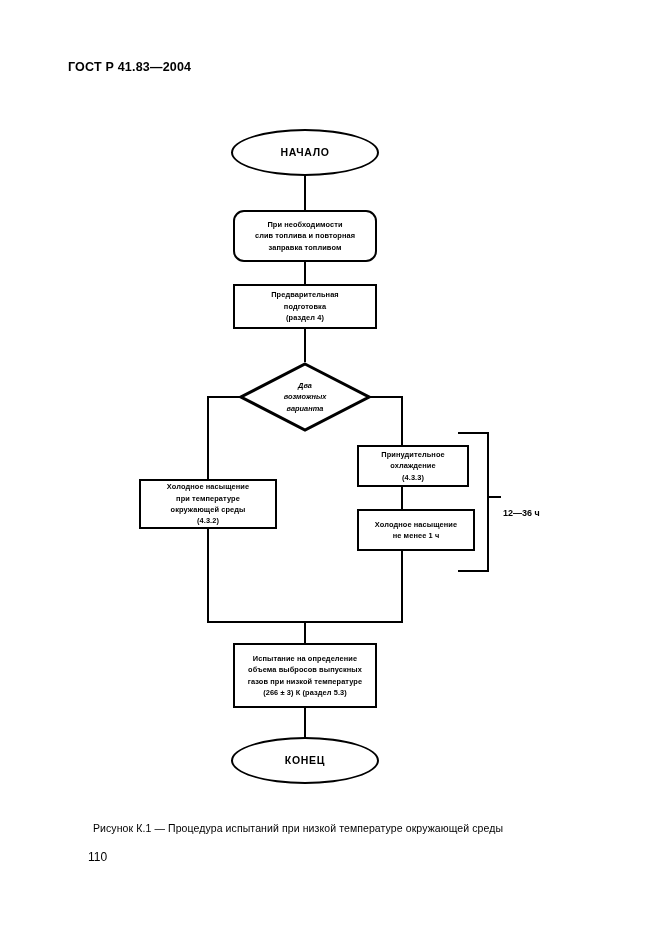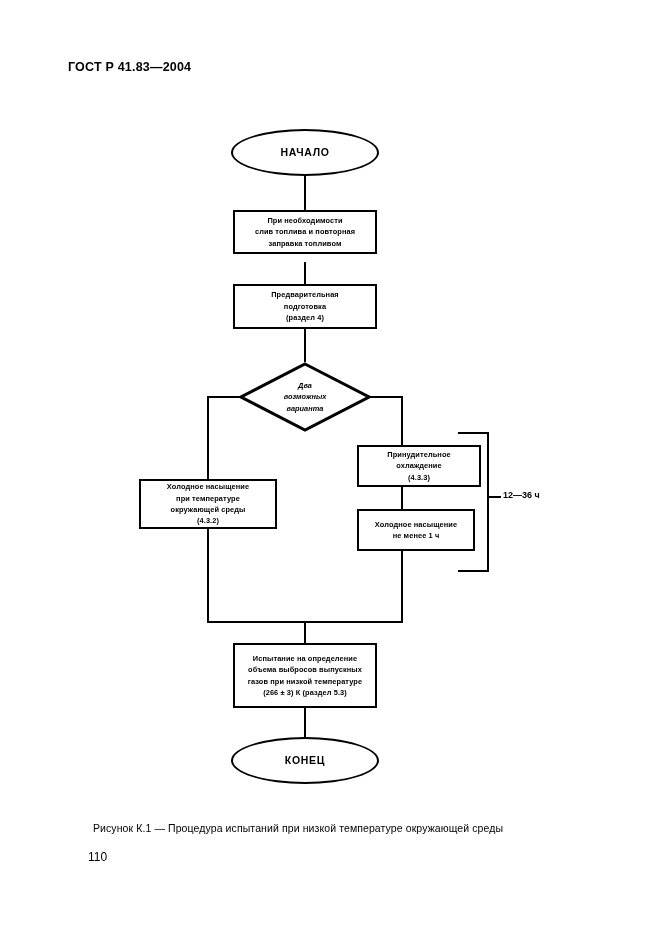--- a/index.html
+++ b/index.html
@@ -116,20 +116,21 @@
     position: absolute;
     background: #000000;
     z-index: 1;
   }
   .bracket-label {
     position: absolute;
     font-size: 9px;
     font-weight: bold;
     white-space: nowrap;
     z-index: 4;
+    margin-top: 18px;
   }
 </style>
 </head>
 <body>
 
 <div class="page">
 
   <div class="doc-header">ГОСТ Р 41.83—2004</div>
 
   <div class="flow">
@@ -163,40 +164,40 @@
     <div class="line" style="left:487px; top:432px; width:2px; height:140px;"></div>
     <div class="line" style="left:458px; top:432px; width:31px; height:2px;"></div>
     <div class="line" style="left:458px; top:570px; width:31px; height:2px;"></div>
     <div class="line" style="left:489px; top:496px; width:12px; height:2px;"></div>
     <div class="bracket-label" style="left:503px; top:490px;">12—36 ч</div>
 
     <div class="node terminal" style="left:231px; top:129px; width:148px; height:47px;">
       <span class="node-text">НАЧАЛО</span>
     </div>
 
-    <div class="node node-rect" style="left:233px; top:210px; width:144px; height:44px;">
+    <div class="node node-rect" style="left:233px; top:210px; width:144px; height:52px;border-radius:11px;">
       <span class="node-text">При необходимости<br>слив топлива и повторная<br>заправка топливом</span>
     </div>
 
     <div class="node node-rect" style="left:233px; top:284px; width:144px; height:45px;">
       <span class="node-text">Предварительная<br>подготовка<br>(раздел 4)</span>
     </div>
 
     <div class="diamond-wrap" style="left:239px; top:362px; width:132px; height:70px;font-style:italic;">
       <svg width="132" height="70" viewBox="0 0 132 70">
         <polygon points="66,2 130,35 66,68 2,35" fill="#ffffff" stroke="#000000" stroke-width="3"></polygon>
       </svg>
       <span class="diamond-label">Два<br>возможных<br>варианта</span>
     </div>
 
     <div class="node node-rect" style="left:139px; top:479px; width:138px; height:50px;">
       <span class="node-text">Холодное насыщение<br>при температуре<br>окружающей среды<br>(4.3.2)</span>
     </div>
 
-    <div class="node node-rect" style="left:357px; top:445px; width:124px; height:42px;">
+    <div class="node node-rect" style="left:357px; top:445px; width:112px; height:42px;">
       <span class="node-text">Принудительное<br>охлаждение<br>(4.3.3)</span>
     </div>
 
     <div class="node node-rect" style="left:357px; top:509px; width:118px; height:42px;">
       <span class="node-text">Холодное насыщение<br>не менее 1 ч</span>
     </div>
 
     <div class="node node-rect" style="left:233px; top:643px; width:144px; height:65px;">
       <span class="node-text">Испытание на определение<br>объема выбросов выпускных<br>газов при низкой температуре<br>(266 ± 3) К (раздел 5.3)</span>
     </div>

